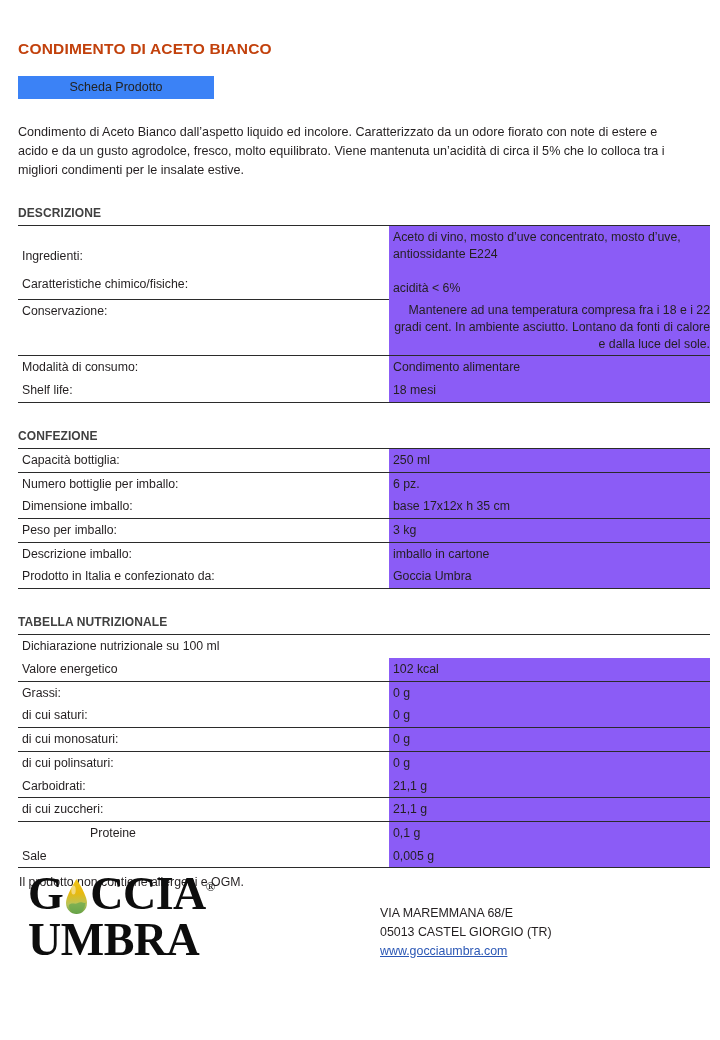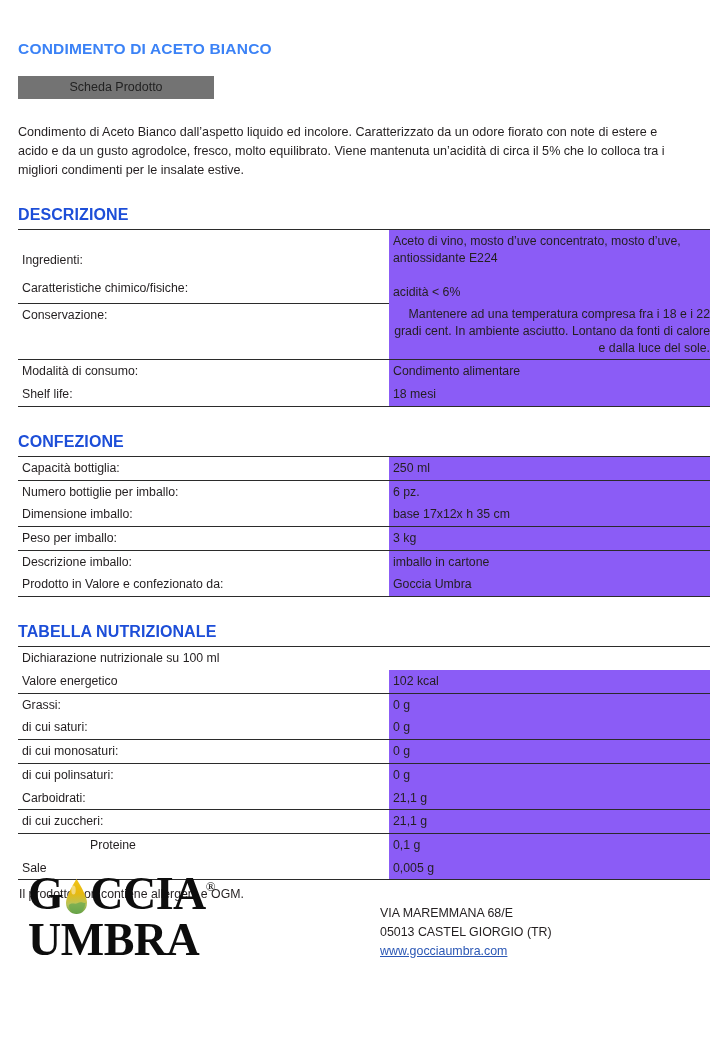--- a/index.html
+++ b/index.html
@@ -13,46 +13,46 @@
     position: relative;
     overflow: hidden;
   }
   .page { padding: 0 14px; }
 
   .doc-title {
     font-size: 15.5px;
     font-weight: bold;
     letter-spacing: 0.2px;
     margin: 40px 0 0 4px;
-    color: #3b82f6;
+    color: #c2410c;
   }
 
   .badge {
     display: inline-block;
-    background: #737373;
+    background: #3b82f6;
     color: #222;
     font-size: 12.5px;
     padding: 4px 0 5px 0;
     width: 196px;
     text-align: center;
     margin: 18px 0 0 4px;
   }
 
   .intro {
     margin: 24px 20px 0 4px;
     font-size: 12.6px;
     line-height: 1.52;
     color: #231f20;
     text-align: left;
   }
 
   .section-title {
-    font-size: 16px;
+    font-size: 12px;
     font-weight: bold;
-    color: #1d4ed8;
+    color: #404040;
     margin: 26px 0 5px 4px;
     letter-spacing: 0.1px;
   }
 
   table.spec {
     width: 692px;
     margin-left: 4px;
     border-collapse: collapse;
     font-size: 12.3px;
     color: #231f20;
@@ -184,21 +184,21 @@
     </tr>
     <tr class="botline">
       <td class="k">Peso per imballo:</td>
       <td class="v">3 kg</td>
     </tr>
     <tr>
       <td class="k">Descrizione imballo:</td>
       <td class="v">imballo in cartone</td>
     </tr>
     <tr class="botline">
-      <td class="k">Prodotto in Valore e confezionato da:</td>
+      <td class="k">Prodotto in Italia e confezionato da:</td>
       <td class="v">Goccia Umbra</td>
     </tr>
   </tbody>
     </table>
 
   
   <div class="section-title">TABELLA NUTRIZIONALE</div>
   <table class="spec">
     <tbody>
         <tr class="topline">

